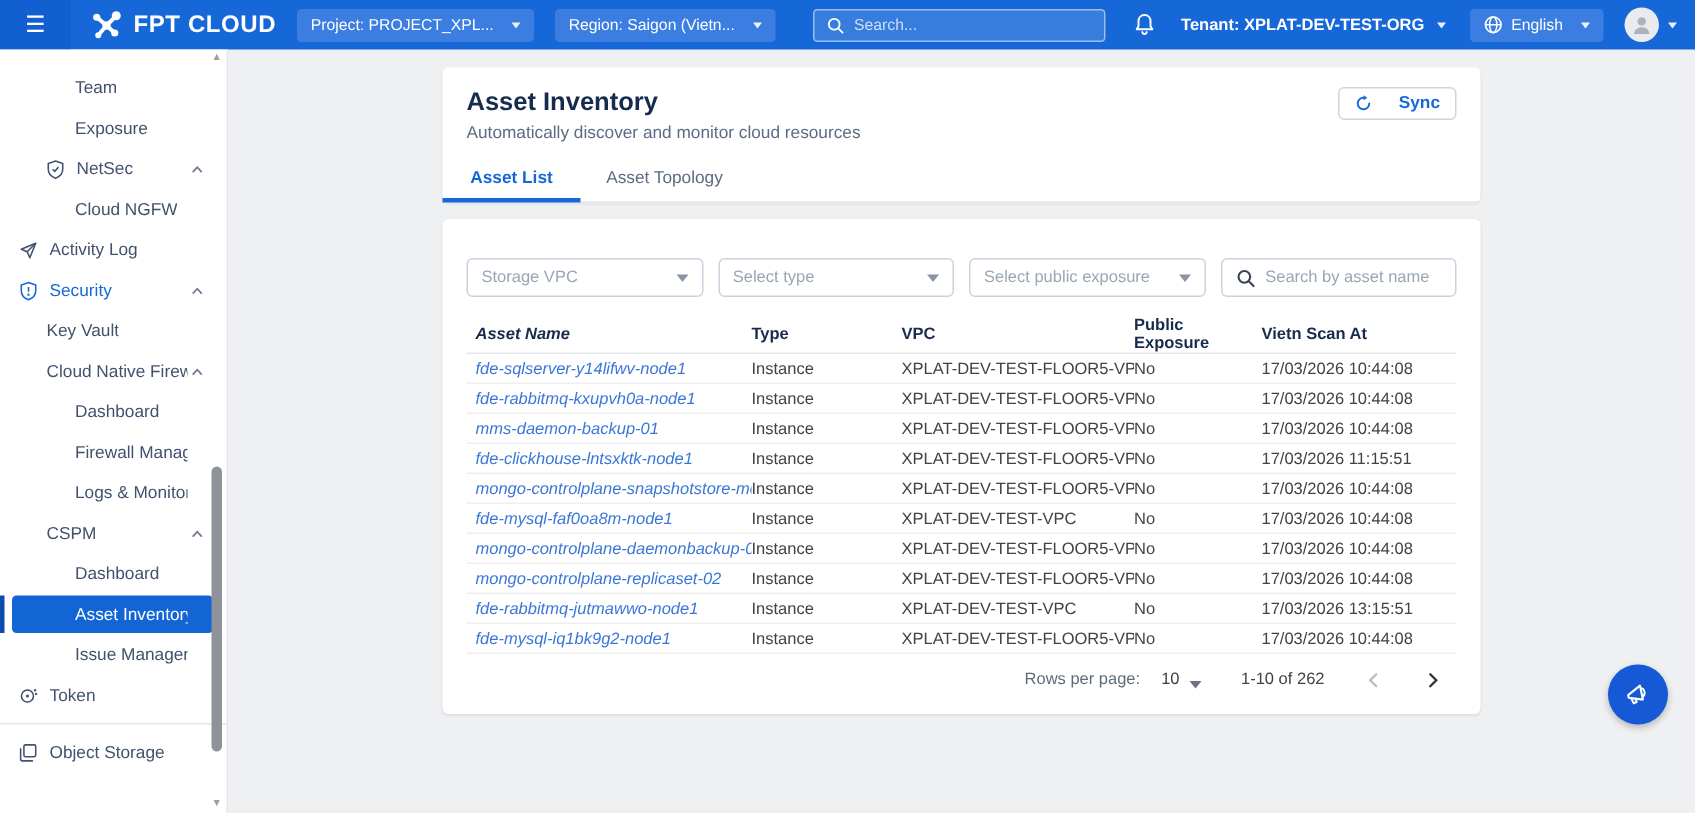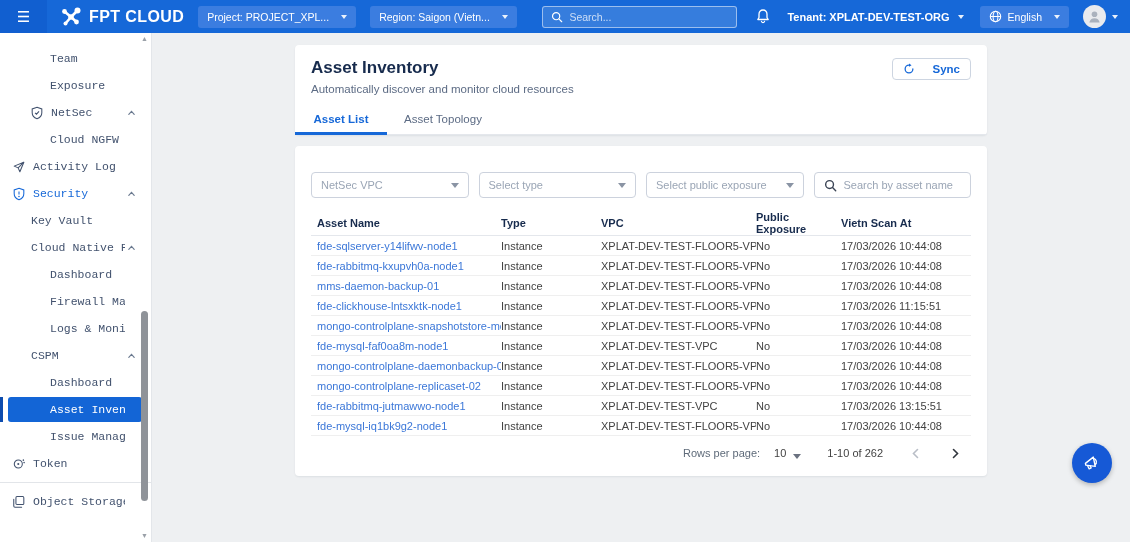--- a/index.html
+++ b/index.html
@@ -24,21 +24,21 @@
   .bell{margin-left:8px;flex:0 0 auto;display:flex;cursor:pointer;}
   .tenant{margin-left:16px;font-size:11px;font-weight:bold;display:flex;align-items:center;gap:8px;cursor:pointer;white-space:nowrap;flex:0 0 auto;}
   .lang{margin-left:16px;flex:0 0 auto;}
   .avatar-wrap{margin-left:14px;margin-right:12px;display:flex;align-items:center;gap:6px;cursor:pointer;flex:0 0 auto;}
   .avatar{width:23px;height:23px;border-radius:50%;background:#e9ebee;display:flex;align-items:center;justify-content:center;overflow:hidden;}
   
   .shell{display:flex;height:509px;}
   .sidebar{width:152px;background:#fff;border-right:1px solid #e3e6ea;position:relative;padding-top:12px;overflow:hidden;flex:0 0 auto;}
   .main{flex:1;height:509px;overflow:hidden;}
   
-  .side-item{height:27px;display:flex;align-items:center;font-size:11.5px;color:var(--sidebar-text);position:relative;cursor:pointer;padding-right:26px;font-family:Liberation Mono, monospace;}
+  .side-item{height:27px;display:flex;align-items:center;font-size:11.5px;color:var(--sidebar-text);position:relative;cursor:pointer;padding-right:26px;}
   .side-item.lv1{padding-left:12px;}
   .side-item.lv2{padding-left:31px;}
   .side-item.lv2.has-icon{padding-left:30px;}
   .side-item.lv3{padding-left:50px;}
   .side-item .s-icon{display:flex;margin-right:7px;flex:0 0 auto;position:relative;z-index:1;}
   .side-item .s-label{white-space:nowrap;overflow:hidden;position:relative;z-index:1;}
   .side-item .s-caret{position:absolute;right:15px;top:50%;transform:translateY(-50%);display:flex;}
   .side-item.hl{color:var(--accent);}
   .side-item.active{color:#fff;}
   .a-bg{position:absolute;left:8px;right:9px;top:1px;bottom:1px;background:var(--active-item);border-radius:3px;z-index:0;}
@@ -67,21 +67,21 @@
   .filters{display:flex;gap:10px;}
   .filter{flex:1;height:26px;border:1px solid #ccd2dd;border-radius:4px;display:flex;align-items:center;padding:0 9px;gap:7px;background:#fff;cursor:pointer;}
   .filter .ph{font-size:11px;color:#9aa5b5;flex:1;white-space:nowrap;overflow:hidden;}
   .sel-caret{width:0;height:0;border-left:4px solid transparent;border-right:4px solid transparent;border-top:5px solid #8a94a4;flex:0 0 auto;}
   .filter input{border:none;outline:none;font-size:11px;width:100%;color:#333;font-family:"Liberation Sans",sans-serif;}
   .filter input::placeholder{color:#9aa5b5;}
   
   .thead{display:flex;margin-top:12px;height:26px;align-items:center;border-bottom:1px solid #e4e7ec;}
   .th{font-size:11px;font-weight:bold;color:var(--title);}
   .td{font-size:11px;color:#424242;white-space:nowrap;overflow:hidden;}
-  .c0{width:190px;padding-left:6px;}
+  .c0{width:190px;padding-left:6px;font-style:italic;}
   .c1{width:100px;}
   .c2{width:155px;}
   .c3{width:85px;}
   .c4{width:130px;}
   .trow{display:flex;height:20px;align-items:center;border-bottom:1px solid #efefef;}
   .trow a{color:var(--link);text-decoration:none;cursor:pointer;}
   
   .pager{display:flex;align-items:center;justify-content:flex-end;height:34px;gap:26px;padding-right:6px;}
   .pager-label{font-size:11px;color:#5f6b7a;}
   .rpp{display:flex;align-items:center;gap:7px;font-size:11px;color:#424242;cursor:pointer;}
@@ -312,21 +312,21 @@
           </div>
           <div class="tab t1">
             <span>Asset Topology</span>
           </div>
         </div>
       </div>
 
       <div class="card card-body">
         <div class="filters">
           <div class="filter">
-            <span class="ph">NetSec VPC</span>
+            <span class="ph">Storage VPC</span>
             <span class="sel-caret"></span>
           </div>
           <div class="filter">
             <span class="ph">Select type</span>
             <span class="sel-caret"></span>
           </div>
           <div class="filter">
             <span class="ph">Select public exposure</span>
             <span class="sel-caret"></span>
           </div>

